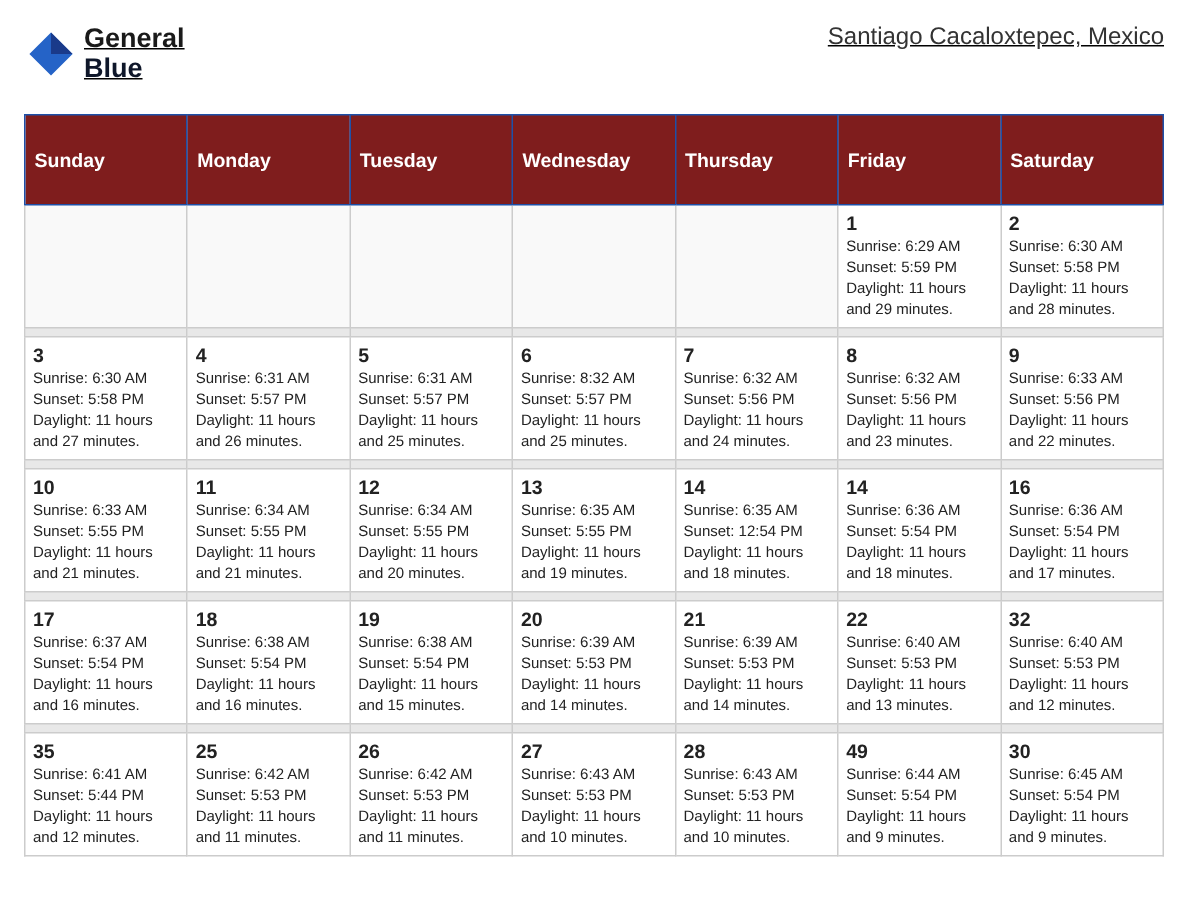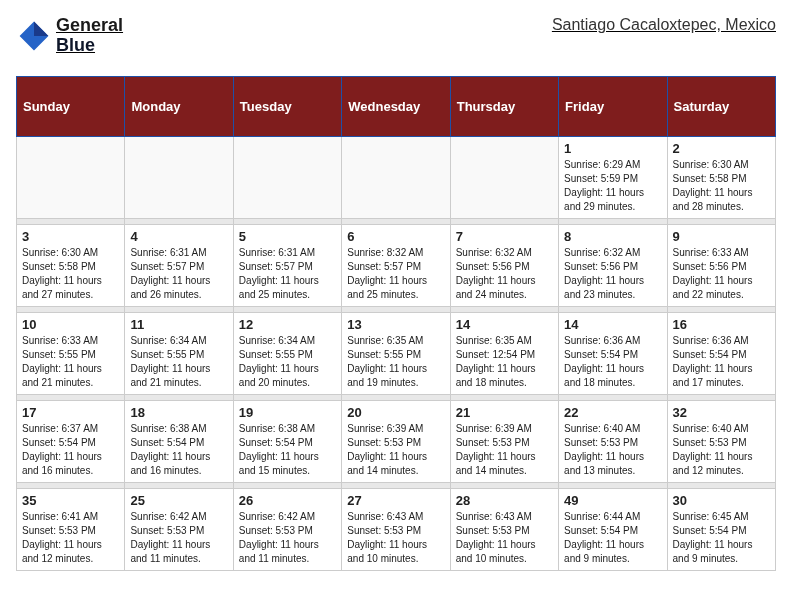--- a/index.html
+++ b/index.html
@@ -309,21 +309,21 @@
         <td></td>
         <td></td>
         <td></td>
         <td></td>
         <td></td>
       </tr>
       <tr class="week-row">
         <td>
           <span class="day-num">35</span>
           <div class="day-info">Sunrise: 6:41 AM
-Sunset: 5:53 PM
+Sunset: 5:44 PM
 Daylight: 11 hours and 12 minutes.</div>
         </td>
         <td>
           <span class="day-num">25</span>
           <div class="day-info">Sunrise: 6:42 AM
 Sunset: 5:53 PM
 Daylight: 11 hours and 11 minutes.</div>
         </td>
         <td>
           <span class="day-num">26</span>

